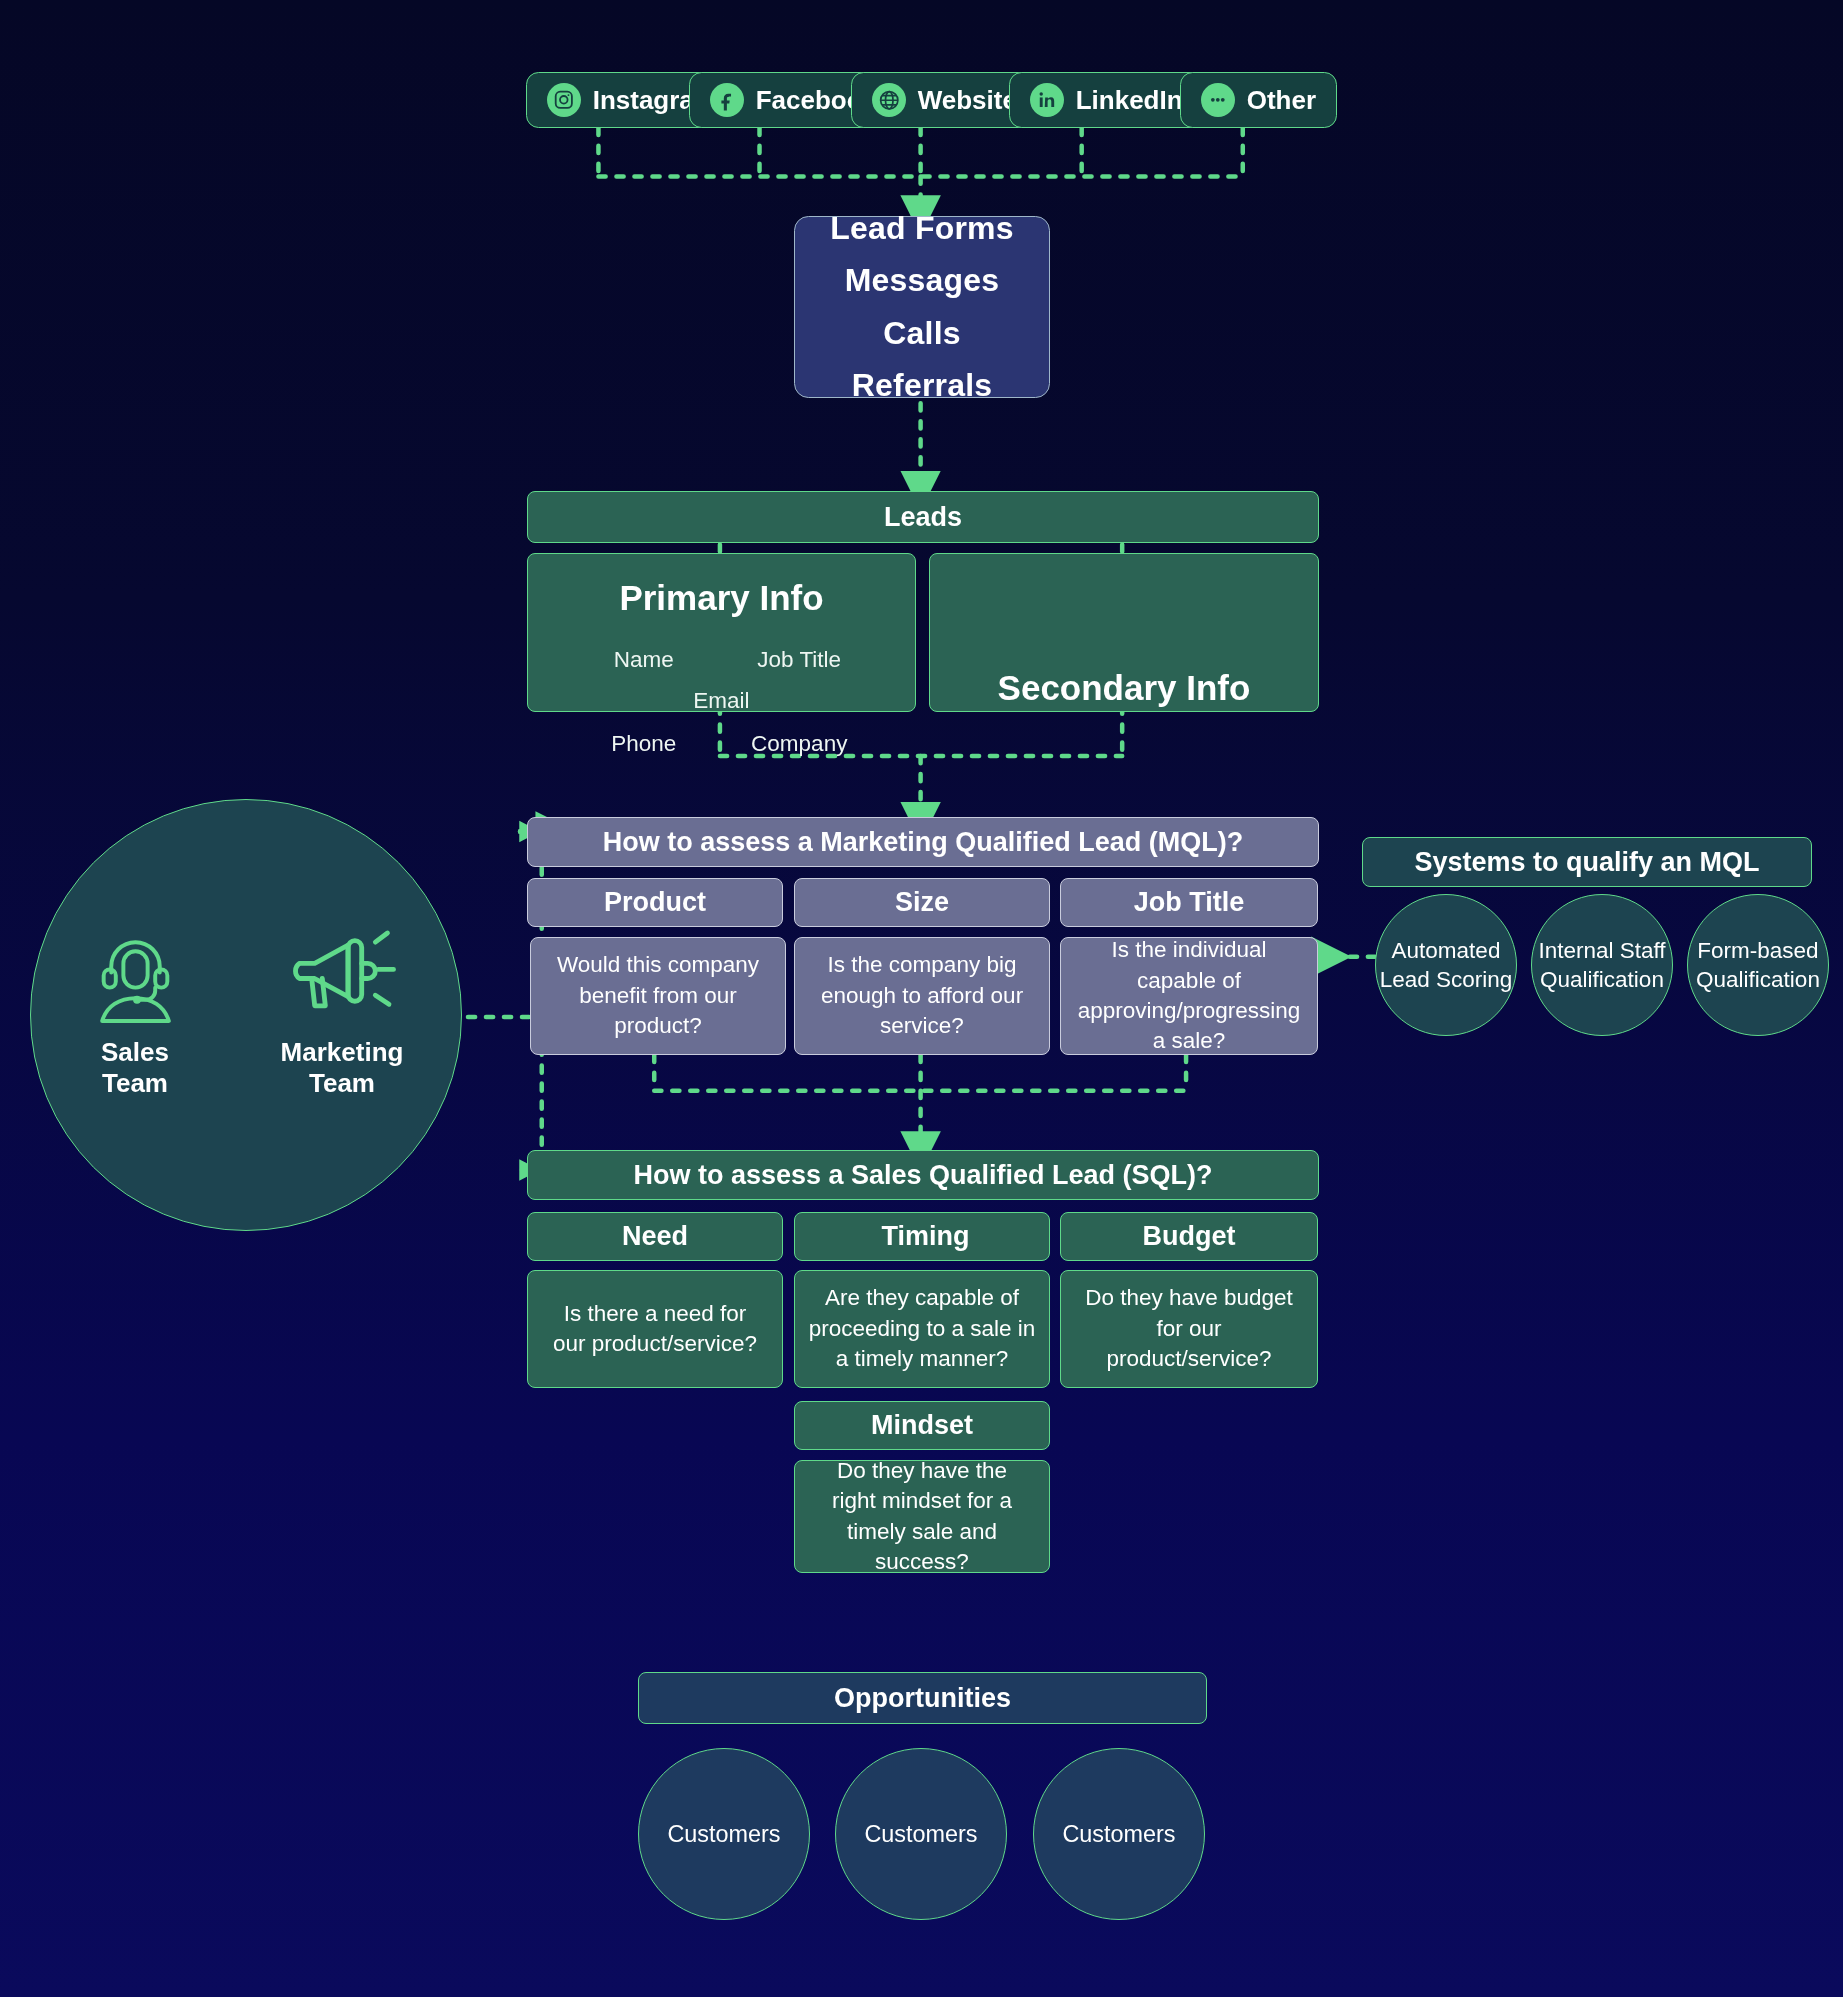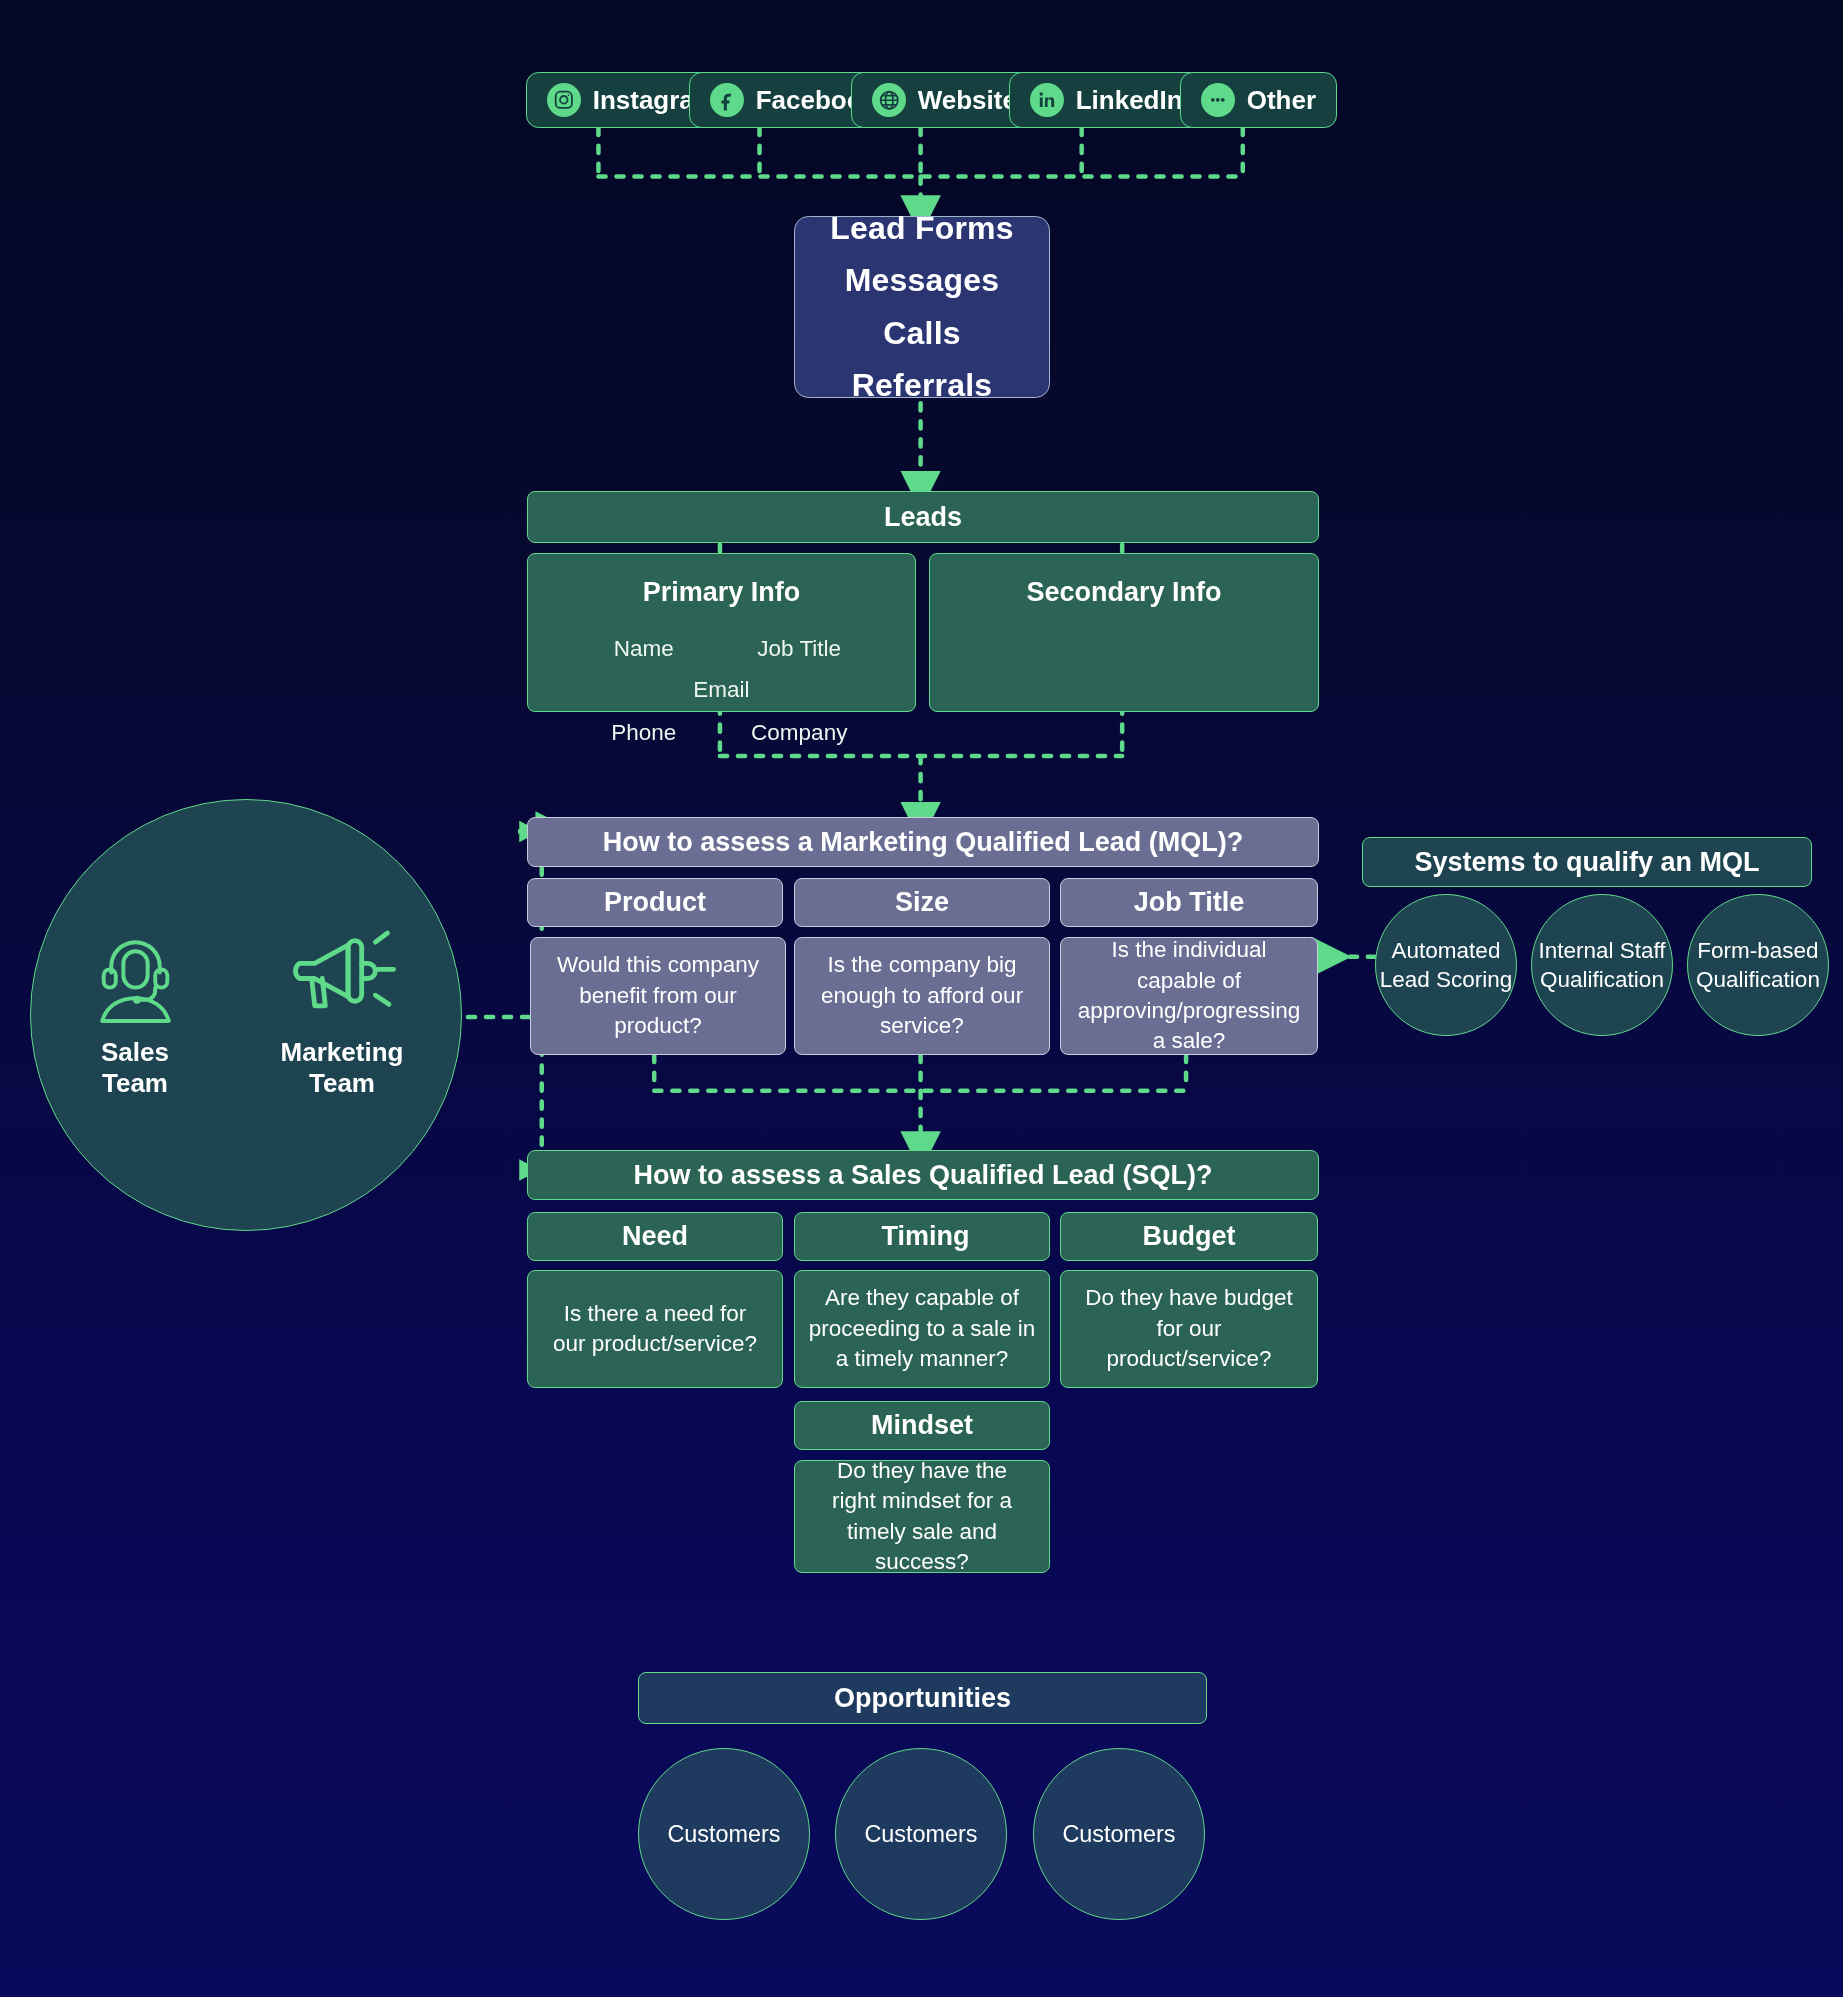--- a/index.html
+++ b/index.html
@@ -125,21 +125,21 @@
   .blue-circle {
     background: #1e3a5f;
     border: 1.8px solid #5fd98a;
     font-size: 23.4px;
   }
   .team-circle {
     background: #1d4450;
     border: 1.8px solid #5fd98a;
   }
 
-  .info-title { font-size: 27px; font-weight: bold; }
+  .info-title { font-size: 35px; font-weight: bold; }
   .info-grid {
     display: grid;
     grid-template-columns: 1fr 1fr;
     row-gap: 27px;
     width: 100%;
     padding: 0 38px;
     font-size: 22.5px;
     color: #eef6f2;
   }
   .info-mid { grid-column: 1 / -1; text-align: center; }
@@ -275,21 +275,21 @@
     <div class="info-title">Primary Info</div>
     <div class="info-grid">
       <span>Name</span>
       <span>Job Title</span>
       <span class="info-mid" style="margin:-16px 0;">Email</span>
       <span>Phone</span>
       <span>Company</span>
     </div>
   </div>
 
-  <div class="node green-box" style="left:929px;top:553px;width:390px;height:159px;flex-direction:column;justify-content:flex-start;padding-top:20px;gap:23.4px;">
+  <div class="node green-box" style="left:929px;top:553px;width:390px;height:159px;flex-direction:column;justify-content:flex-end;padding-top:20px;gap:23.4px;">
     <div class="info-title">Secondary Info</div>
   </div>
 
   <div class="node slate-head" style="left:527px;top:817px;width:792px;height:50px;">How to assess a Marketing Qualified Lead (MQL)?</div>
 
   <div class="node slate-head" style="left:527px;top:878px;width:256px;height:49px;">Product</div>
   <div class="node slate-head" style="left:794px;top:878px;width:256px;height:49px;">Size</div>
   <div class="node slate-head" style="left:1060px;top:878px;width:258px;height:49px;">Job Title</div>
 
   <div class="node slate-box" style="left:530px;top:937px;width:256px;height:118px;padding:0 25px;">Would this company benefit from our product?</div>

